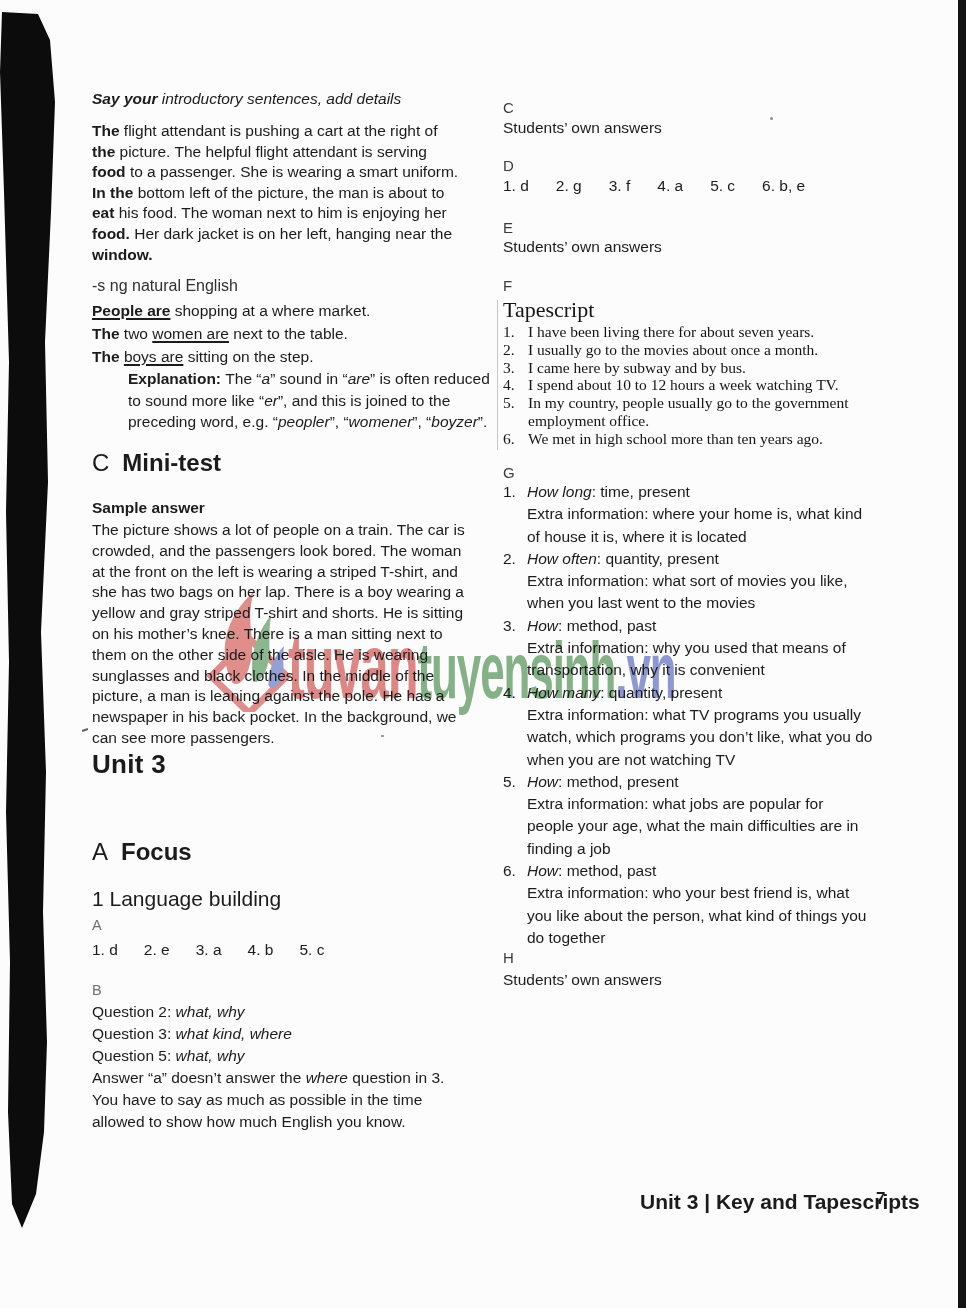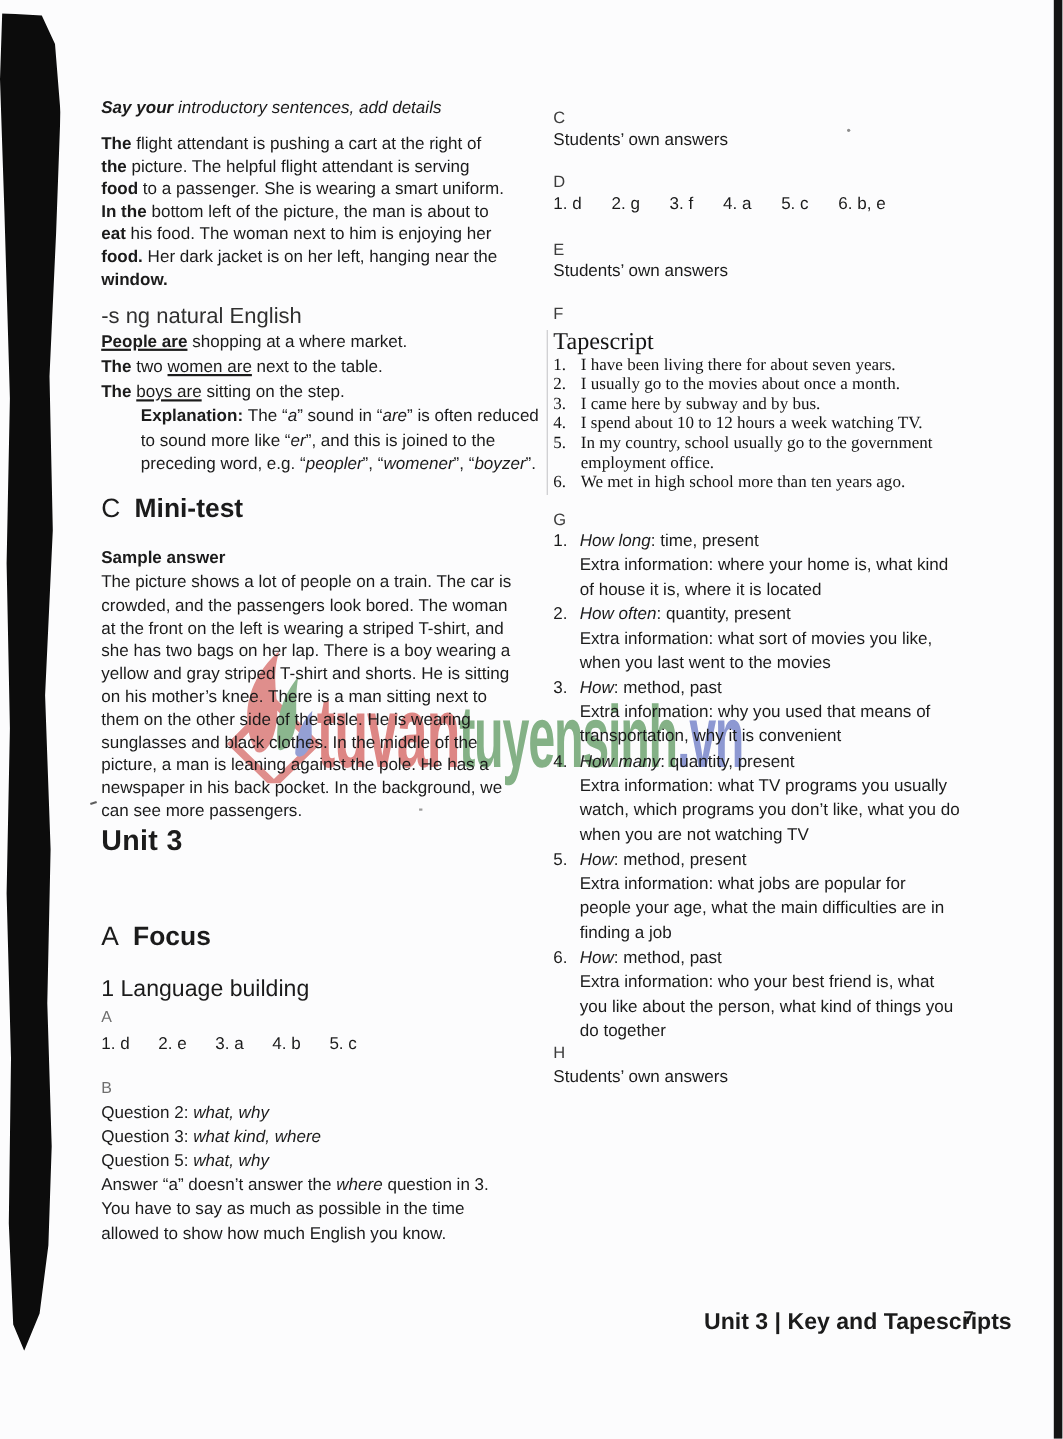--- a/index.html
+++ b/index.html
@@ -23,21 +23,21 @@
   .col-r{left:503px;width:410px;}
 
   .it{font-style:italic;}
   .bd{font-weight:bold;}
   .un{text-decoration:underline;text-decoration-thickness:1.5px;text-underline-offset:2px;}
   .pre{white-space:pre-line;}
 
   .intro-heading{top:88px;font-size:15.5px;line-height:22px;}
   .intro-para{top:121px;font-size:15.5px;}
   .intro-para>div{line-height:20.6px;}
-  .ne-heading{top:277px;font-size:20px;color:#303030;}
+  .ne-heading{top:277px;font-size:16px;color:#303030;}
   .ne-examples{top:299px;font-size:15.5px;}
   .ne-examples>div{line-height:23px;}
   .explanation{top:368px;font-size:15.5px;}
   .explanation>div{line-height:21.5px;margin-left:36px;}
 
   .minitest-heading{top:449px;font-size:24px;}
   .hletter{font-weight:400;margin-right:13px;}
   .htitle{font-weight:bold;}
   .sample-label{top:499px;font-size:15.5px;font-weight:bold;}
   .mini-para{top:520px;font-size:15.5px;line-height:20.8px;}
@@ -212,21 +212,21 @@
     <div class="ts-item">
       <span class="ts-num">3.</span>
       <span class="ts-text pre">I came here by subway and by bus.</span>
     </div>
     <div class="ts-item">
       <span class="ts-num">4.</span>
       <span class="ts-text pre">I spend about 10 to 12 hours a week watching TV.</span>
     </div>
     <div class="ts-item">
       <span class="ts-num">5.</span>
-      <span class="ts-text pre">In my country, school usually go to the government
+      <span class="ts-text pre">In my country, people usually go to the government
 employment office.</span>
     </div>
     <div class="ts-item">
       <span class="ts-num">6.</span>
       <span class="ts-text pre">We met in high school more than ten years ago.</span>
     </div>
   </div>
 
   <div class="sec col-r letter-label g-label">G</div>
 

